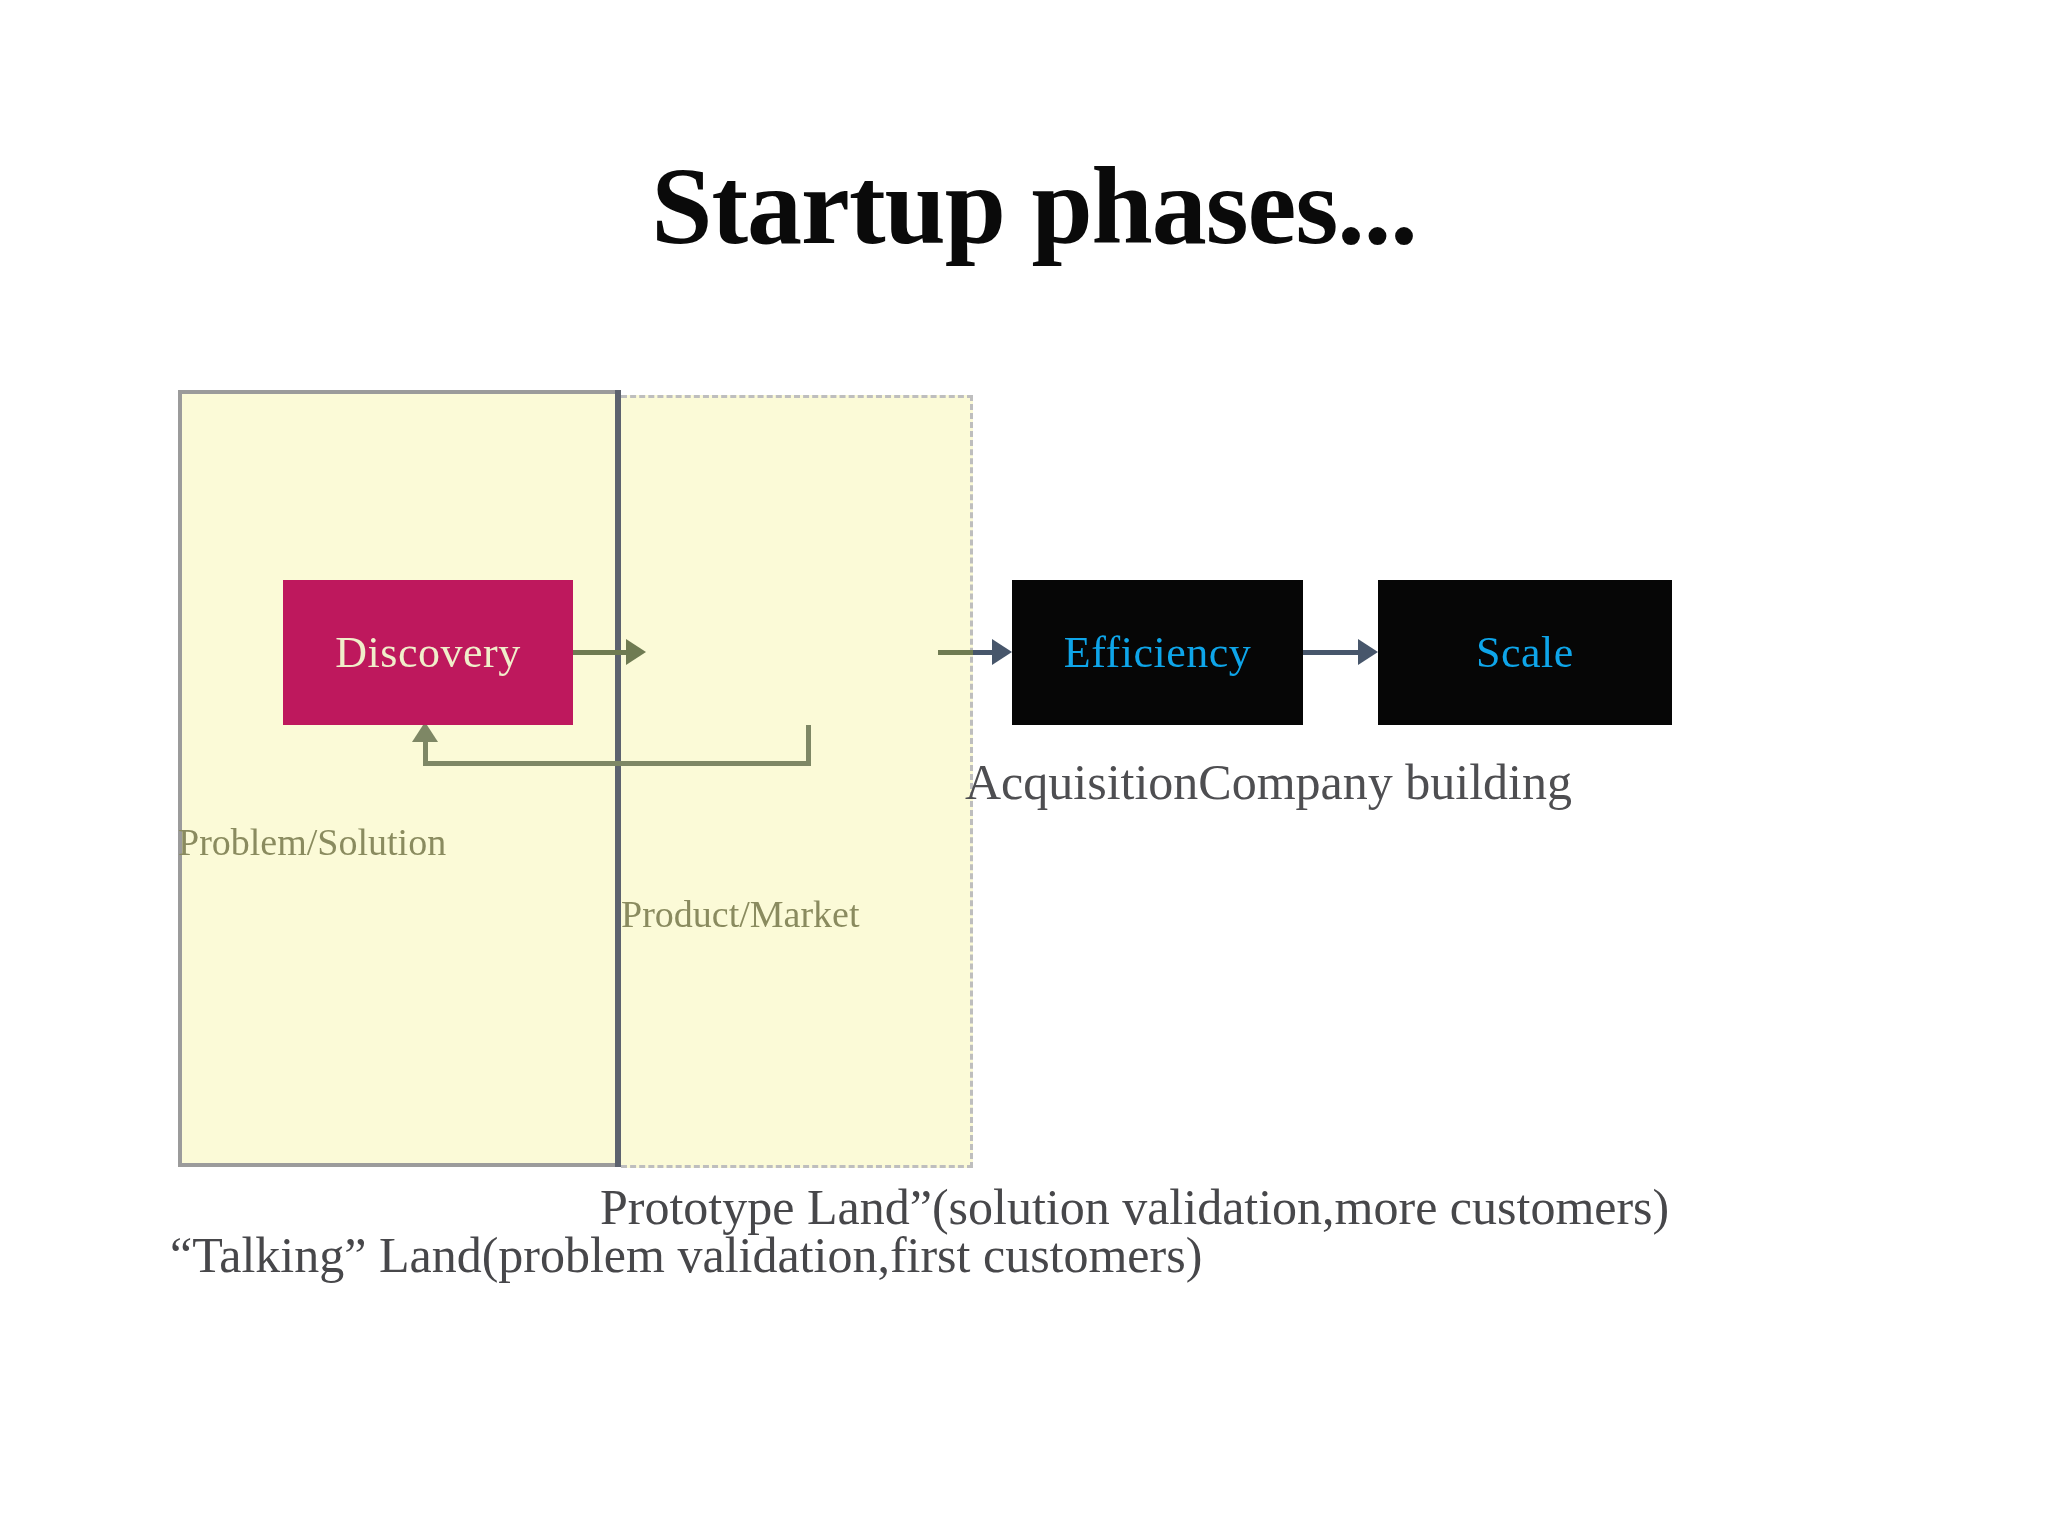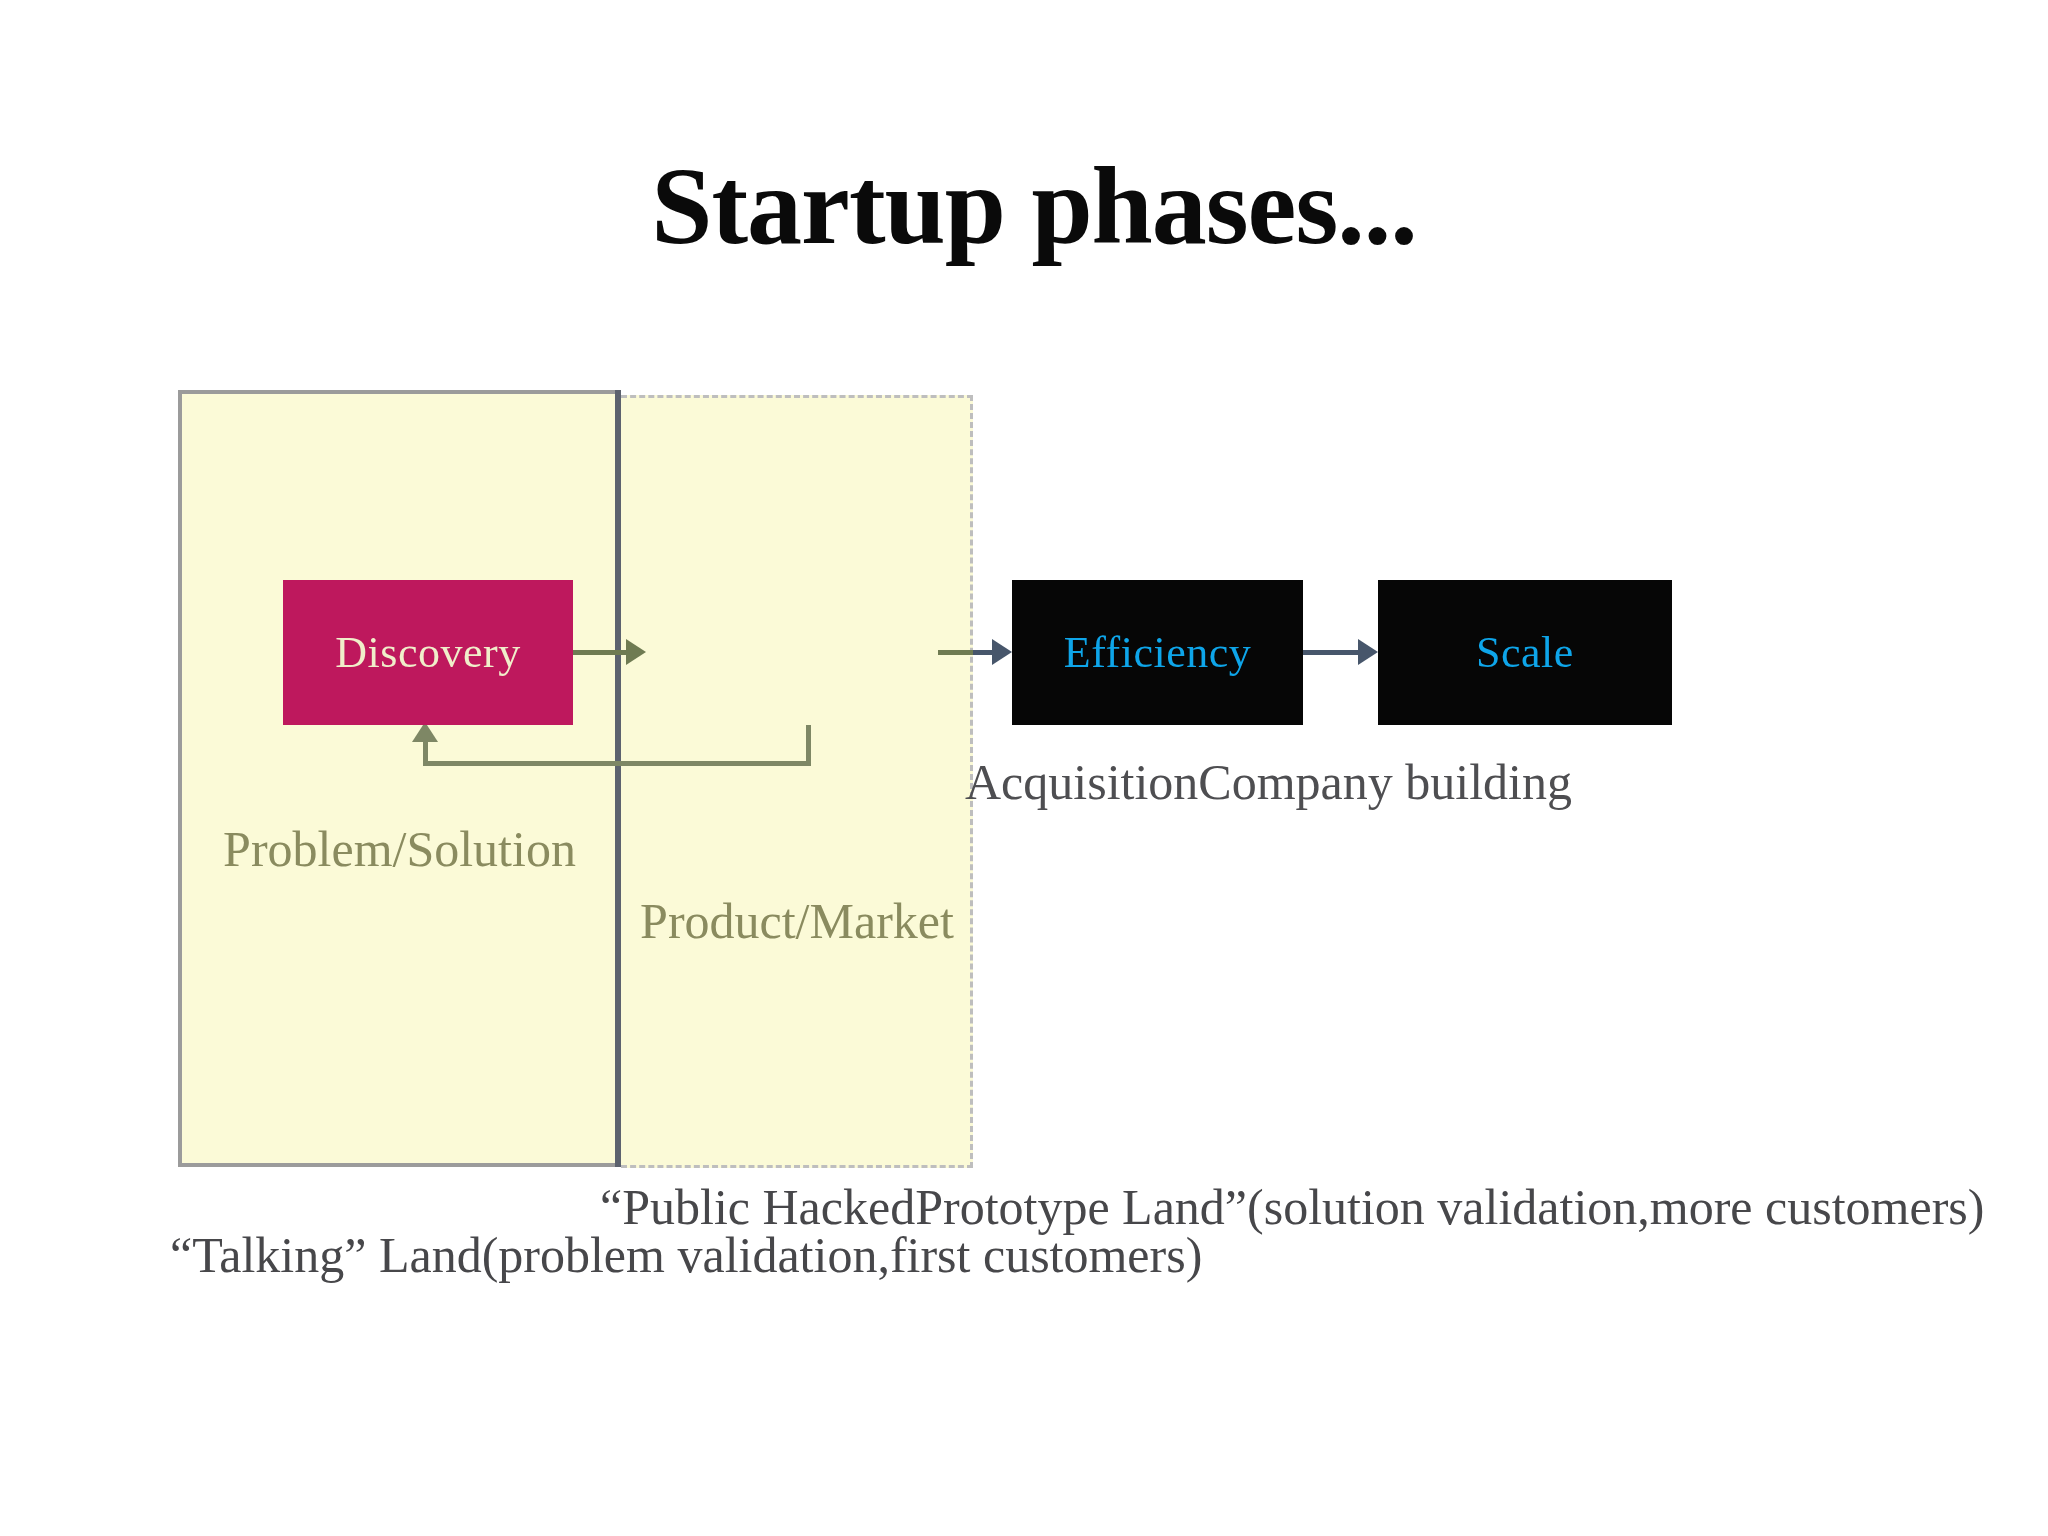--- a/index.html
+++ b/index.html
@@ -44,21 +44,21 @@
 
   .loop-seg { position: absolute; background: #7e8765; }
   .loop-drop  { left: 806px; top: 697px; width: 5px; height: 41px; }
   .loop-horiz { left: 423px; top: 733px; width: 388px; height: 5px; }
   .loop-rise  { left: 423px; top: 713px; width: 5px; height: 25px; }
   .loop-head  { position: absolute; left: 412px; top: 694px; width: 0; height: 0;
                 border-left: 13px solid transparent;
                 border-right: 13px solid transparent;
                 border-bottom: 20px solid #7e8765; }
 
-  .zone-label { position: absolute; text-align: center; font-size: 50px;
+  .zone-label { position: absolute; font-size: 38px;
                 color: #8a8b5f; white-space: nowrap; }
   .zone-problem { left: 178px; top: 792px; width: 443px; }
   .zone-product { left: 621px; top: 864px; width: 352px; }
 
   .text-block { position: absolute; display: flex; flex-direction: row;
                 align-items: center; }
   .text-block .line { white-space: nowrap; }
   .note-block { left: 965px; top: 724px; width: 415px; font-size: 50px;
                 line-height: 60px; color: #4e4e51; }
   .land-block { font-size: 50px; line-height: 62px; color: #47474a; }
@@ -106,19 +106,18 @@
     <div class="line">Company building</div>
   </div>
 
   <div class="text-block land-block land-left">
     <div class="line">“Talking” Land</div>
     <div class="line">(problem validation,</div>
     <div class="line">first customers)</div>
   </div>
 
   <div class="text-block land-block land-right">
-    <div class="line">“Public Hacked</div>
     <div class="line">Prototype Land”</div>
     <div class="line">(solution validation,</div>
     <div class="line">more customers)</div>
   </div>
 
 </div>
 
 </body></html>

